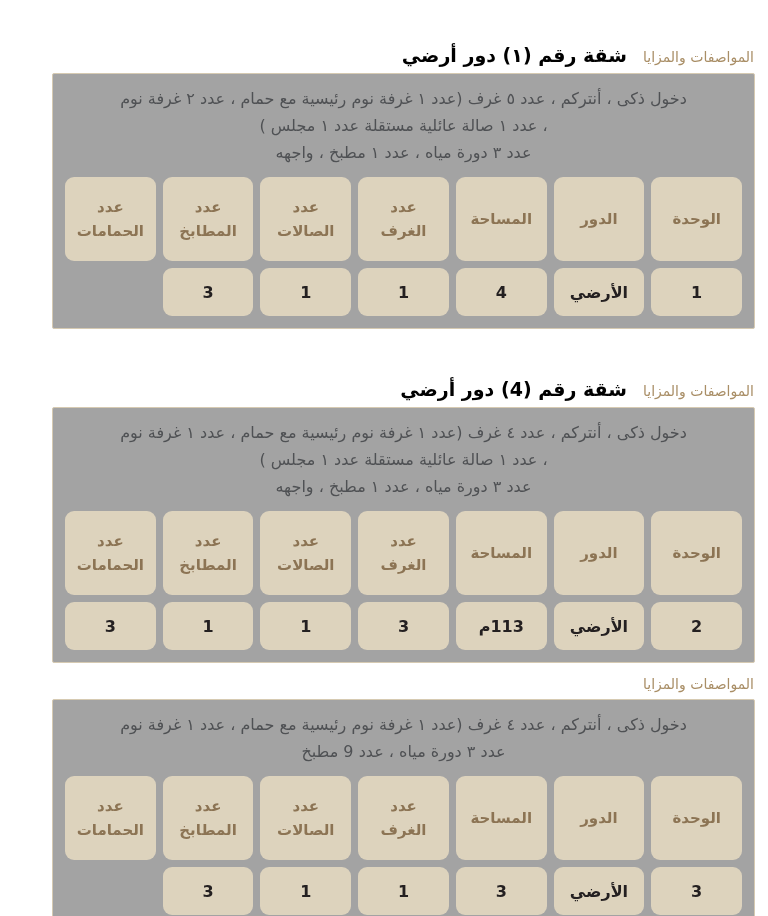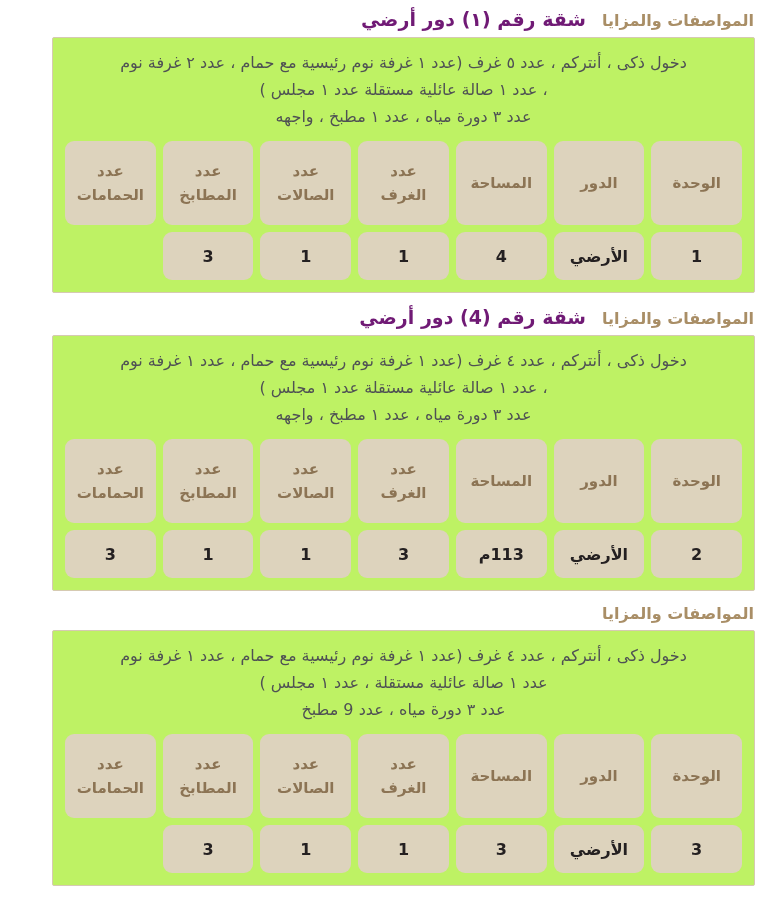--- a/index.html
+++ b/index.html
@@ -4,24 +4,24 @@
 <style>
   * { margin:0; padding:0; box-sizing:border-box; }
   html,body { width:768px; height:916px; overflow:hidden; background:#ffffff;
     font-family:"DejaVu Sans","Liberation Sans",sans-serif; }
   .page { width:768px; height:916px; padding:6px 13px 0 52px; direction:rtl; }
 
   .section { margin-bottom:11px; }
 
   .section-header { display:flex; direction:rtl; align-items:baseline; gap:16px;
     padding:2px 1px 7px 0; }
-  .badge { color:#a98e66; font-weight:bold; font-size:16px; letter-spacing:0; }
-  .sec-title { color:#701a75; font-weight:bold; font-size:19px; }
+  .badge { color:#a98e66; font-weight:normal; font-size:14px; letter-spacing:0; }
+  .sec-title { color:#000000; font-weight:bold; font-size:19px;margin-top:36px; }
 
-  .panel { border:1px solid #d6cab2; border-radius:2px; background:#bef264;
+  .panel { border:1px solid #d6cab2; border-radius:2px; background:#a3a3a3;
     padding:11px 12px 12px 12px; }
 
   .desc { margin-bottom:11px; }
   .desc-line { text-align:center; direction:rtl; color:#4f5154; font-size:16px;
     line-height:27px; white-space:nowrap; }
 
   .spec-table { display:grid; grid-template-columns:repeat(7,1fr); gap:7px;
     direction:rtl; }
   .hcell { height:84px; background:#ddd3bd; border-radius:9px; display:flex;
     align-items:center; justify-content:center; text-align:center;
@@ -103,21 +103,20 @@
     </div>
   </div>
 
   <div class="section">
     <div class="section-header">
       <span class="badge">المواصفات والمزايا</span>
     </div>
     <div class="panel">
       <div class="desc">
         <div class="desc-line">دخول ذكى ، أنتركم ، عدد ٤ غرف (عدد ١ غرفة نوم رئيسية مع حمام ، عدد ١ غرفة نوم</div>
-        <div class="desc-line">عدد ١ صالة عائلية مستقلة ، عدد ١ مجلس )</div>
         <div class="desc-line">عدد ٣ دورة مياه ، عدد 9 مطبخ</div>
       </div>
       <div class="spec-table">
         <div class="hcell">الوحدة</div>
         <div class="hcell">الدور</div>
         <div class="hcell">المساحة</div>
         <div class="hcell">عدد
 الغرف</div>
         <div class="hcell">عدد
 الصالات</div>

